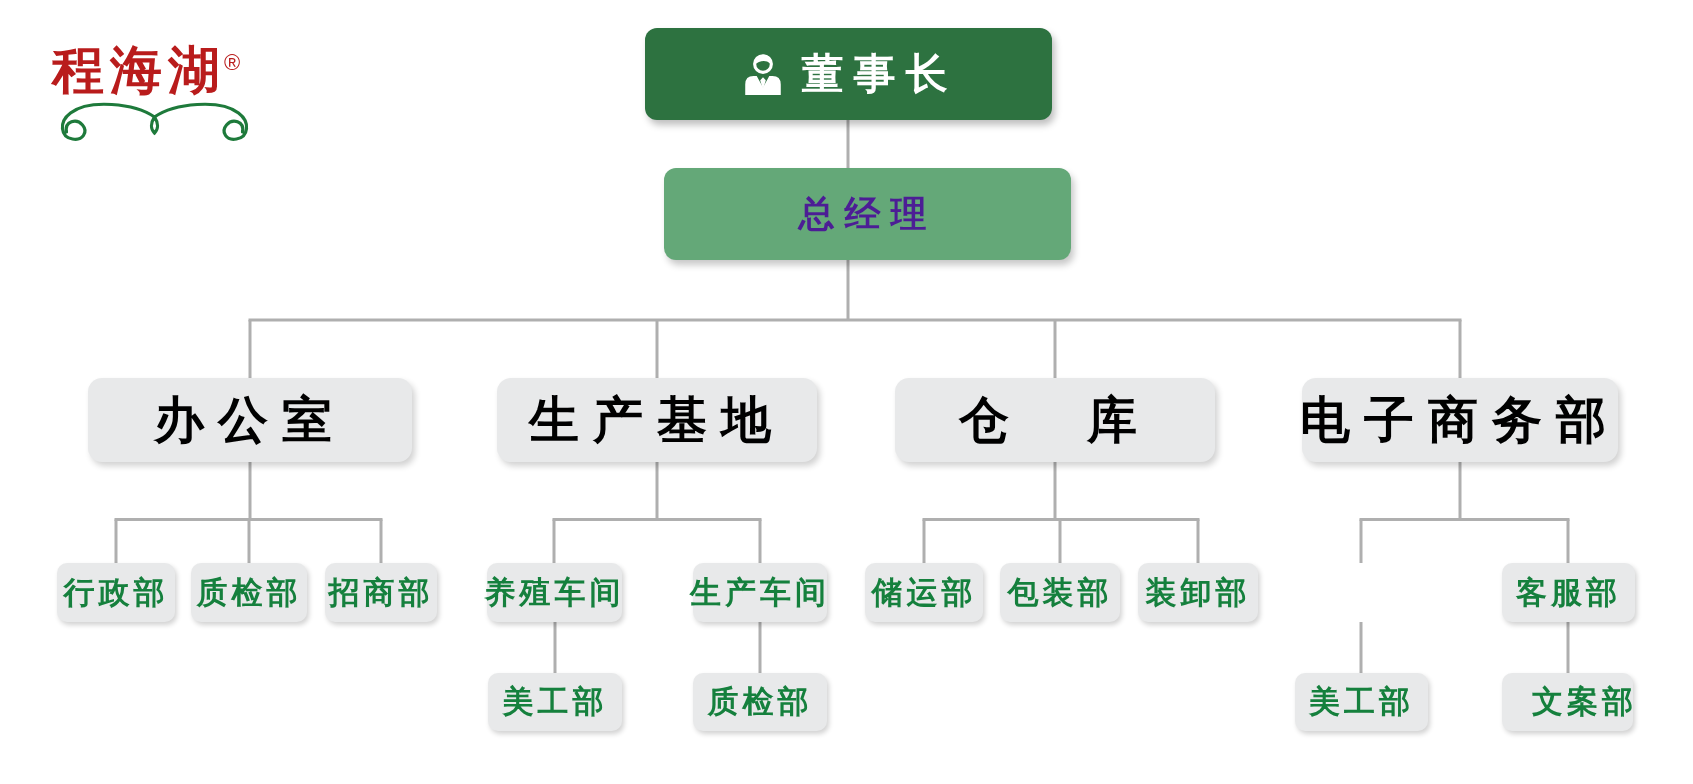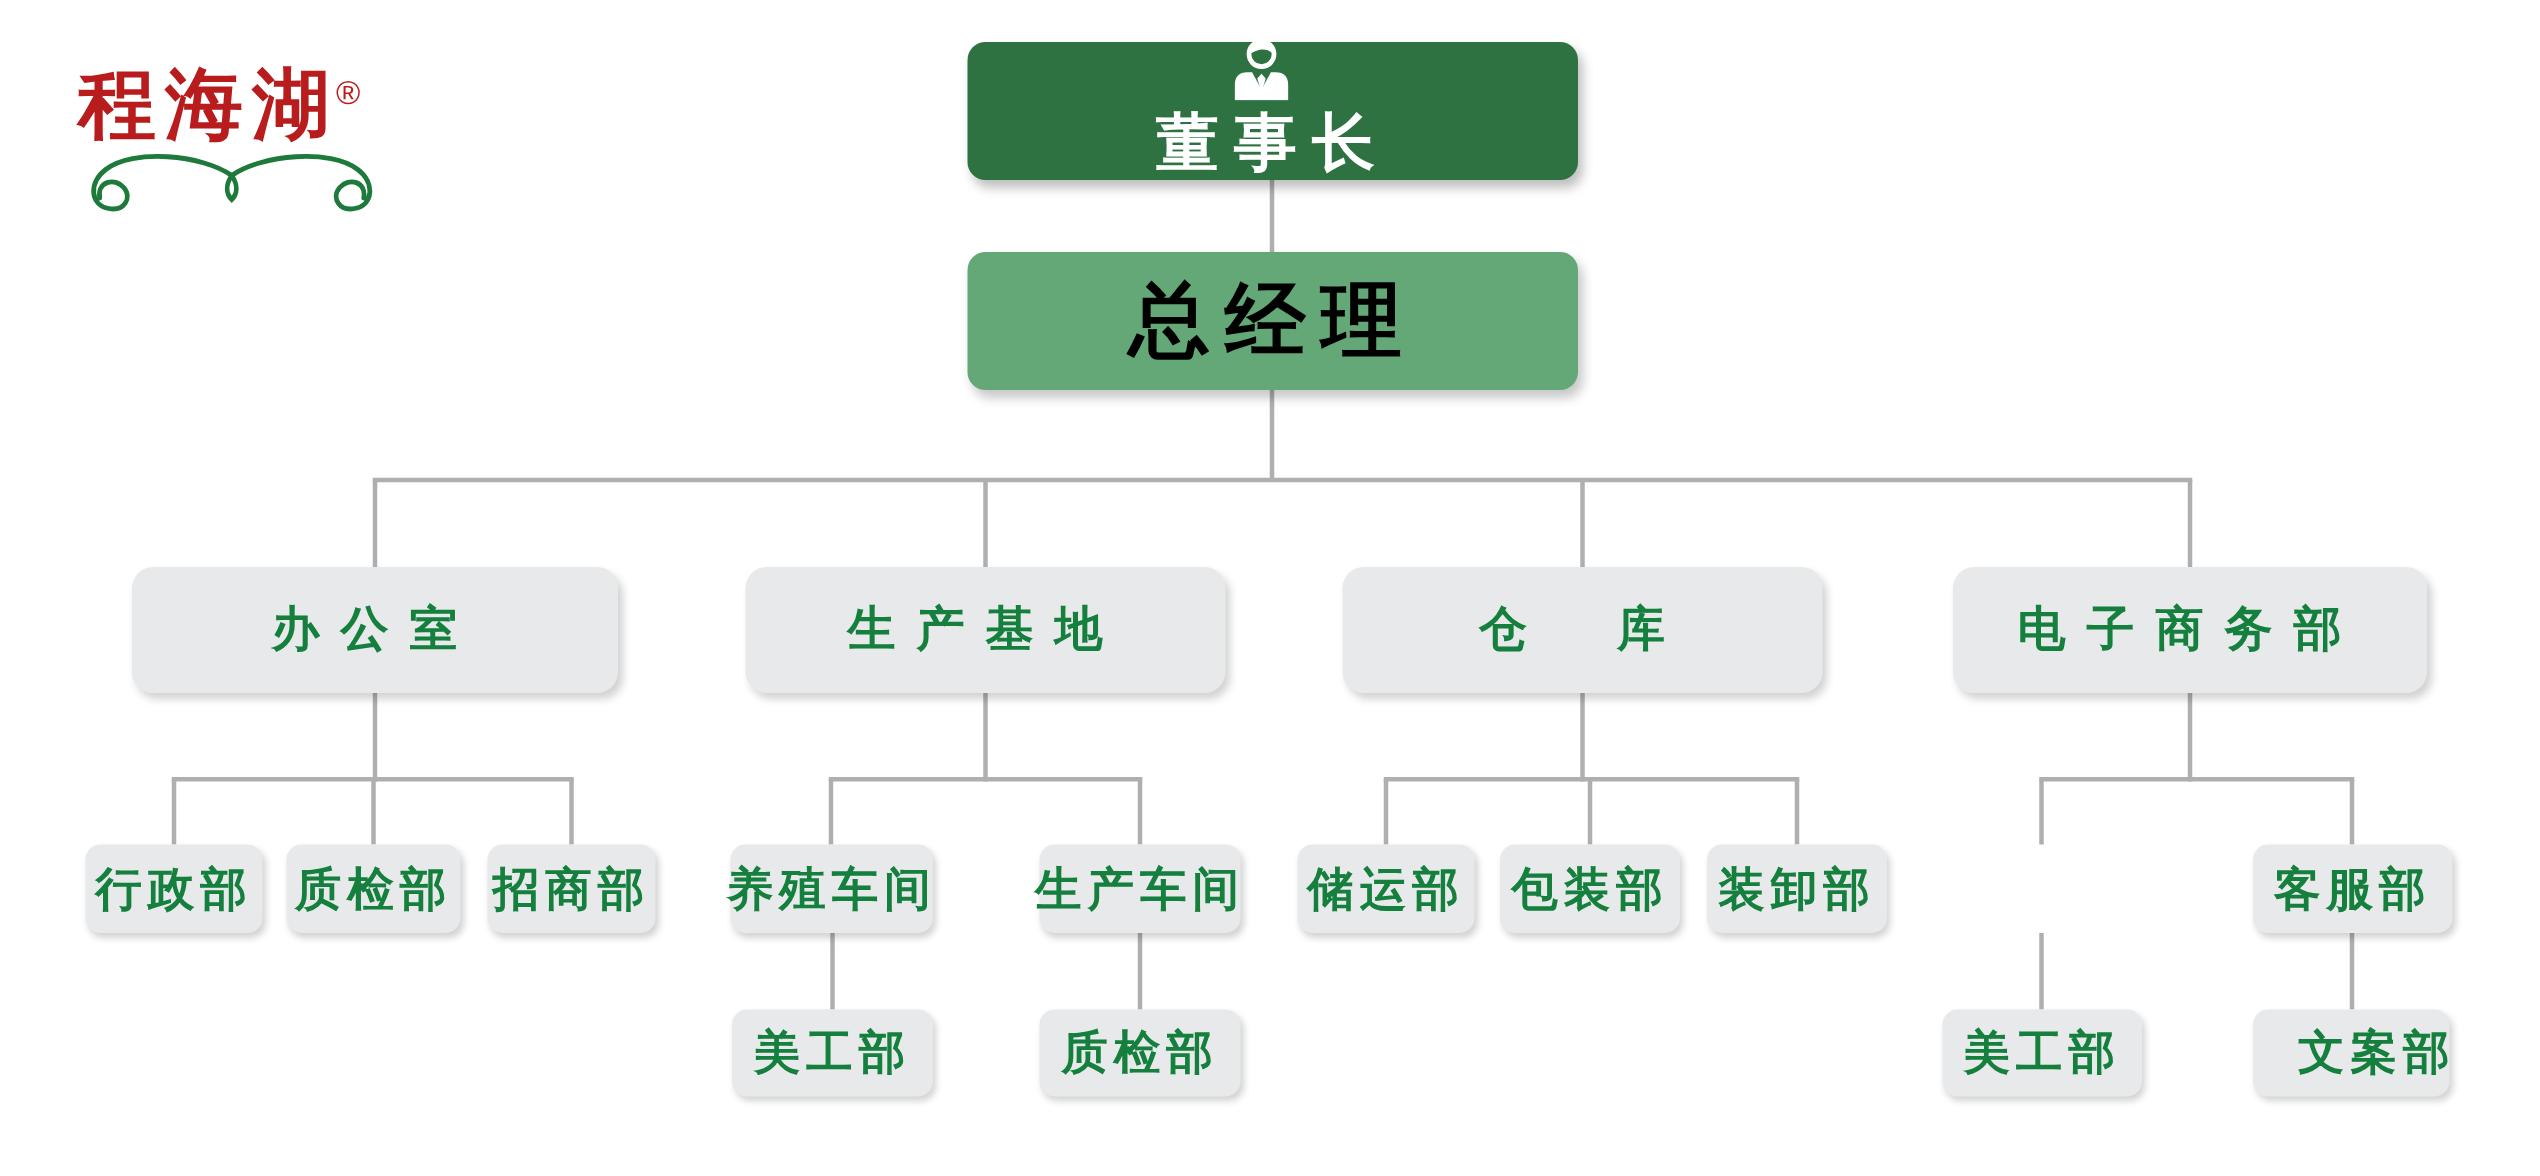--- a/index.html
+++ b/index.html
@@ -11,26 +11,26 @@
   #connectors line{stroke:#afafaf;stroke-width:3;}
 
   
   .logo{position:absolute;left:52px;top:22px;width:215px;color:#b91c1c;margin-top:20px;}
   .logo .brand{font-size:52px;font-weight:bold;letter-spacing:6px;line-height:1.1;white-space:nowrap;}
   .logo .reg{font-size:22px;font-weight:normal;vertical-align:super;letter-spacing:0;margin-left:-2px;}
   .logo svg{display:block;margin-top:2px;}
 
   
   .node{position:absolute;display:flex;align-items:center;justify-content:center;
-        box-sizing:border-box;border-radius:12px;font-weight:bold;white-space:nowrap;flex-direction:column;}
+        box-sizing:border-box;border-radius:12px;font-weight:bold;white-space:nowrap;}
   .lvl1{background:#2d7240;color:#ffffff;font-size:42px;letter-spacing:10px;
         box-shadow:3px 5px 7px rgba(0,0,0,0.25);}
-  .lvl2{background:#64a878;color:#000000;font-size:54px;letter-spacing:10px;
-        box-shadow:3px 5px 7px rgba(0,0,0,0.22);}
-  .lvl3{background:#e8e9ea;color:#15803d;font-size:32px;letter-spacing:14px;
+  .lvl2{background:#64a878;color:#4c1d95;font-size:36px;letter-spacing:10px;
+        box-shadow:3px 5px 7px rgba(0,0,0,0.22);margin-left:19px;}
+  .lvl3{background:#e8e9ea;color:#000000;font-size:50px;letter-spacing:14px;
         box-shadow:3px 4px 6px rgba(0,0,0,0.18);border-radius:14px;}
   .lvl4,.lvl5{background:#e8e9ea;color:#15803d;font-size:31px;letter-spacing:4px;
         box-shadow:2px 3px 5px rgba(0,0,0,0.18);border-radius:10px;}
   .lvl3 span,.lvl1 span,.lvl2 span{text-indent:0;}
   .person-icon{margin-right:16px;flex:0 0 auto;}
 </style>
 </head>
 <body>
 
 <div id="stage">

